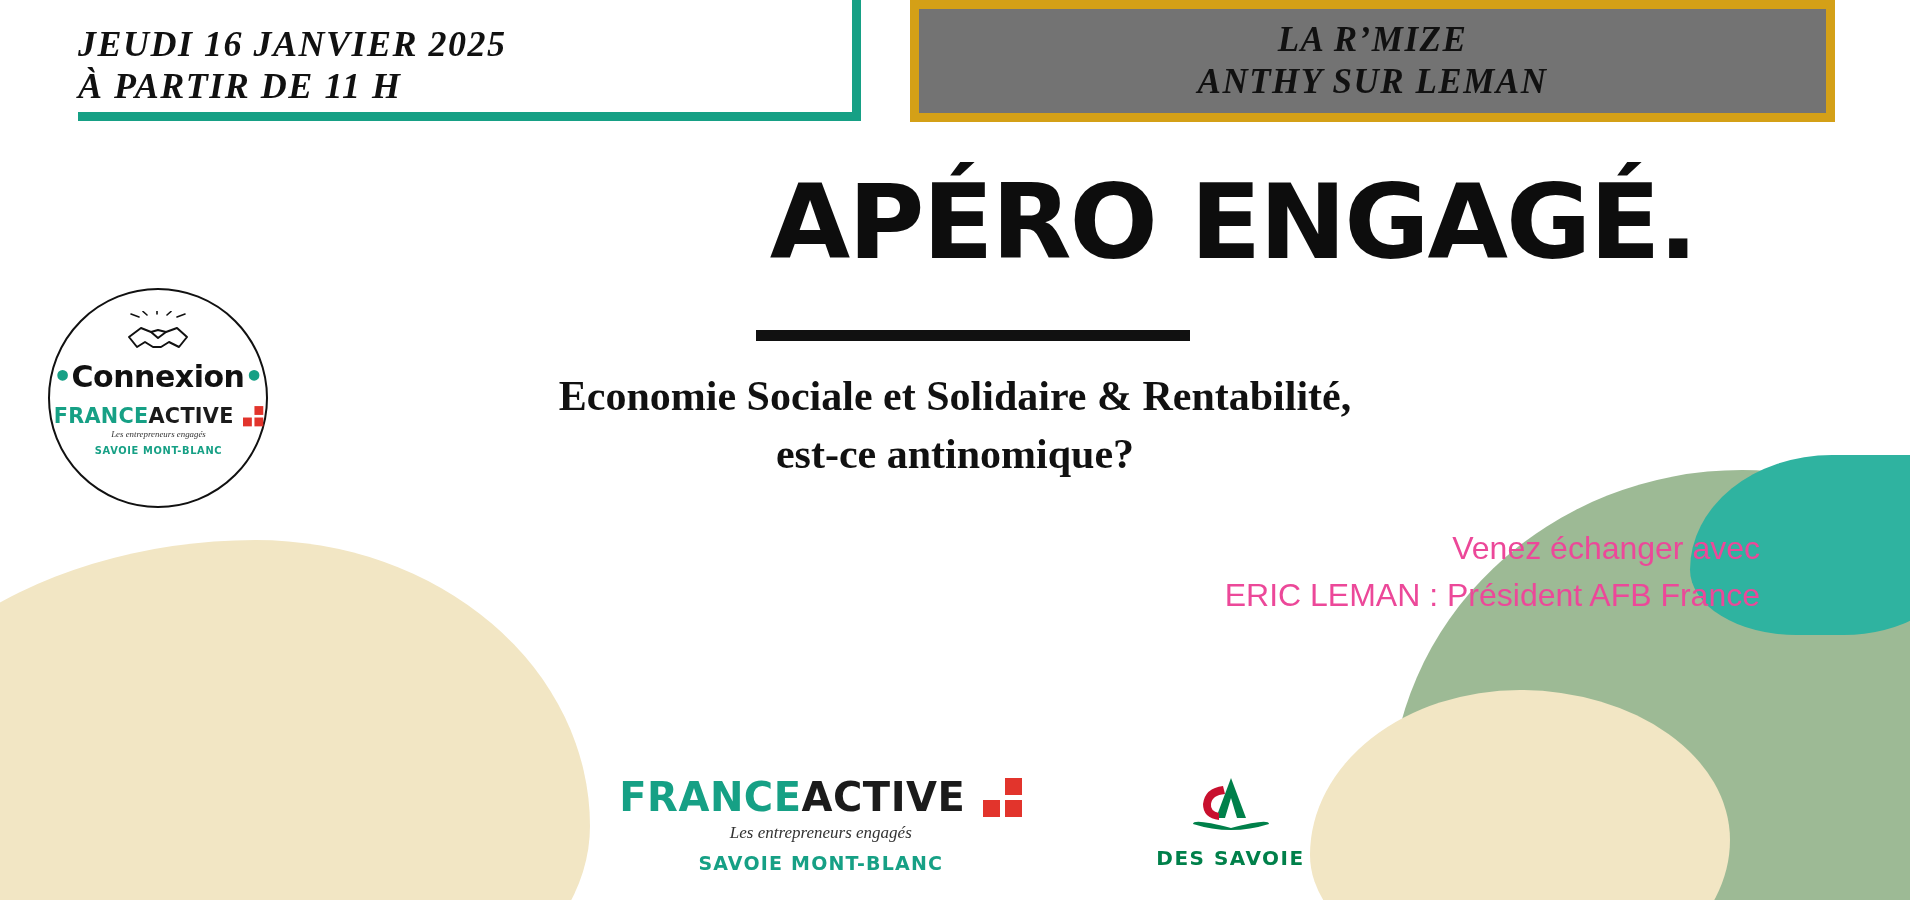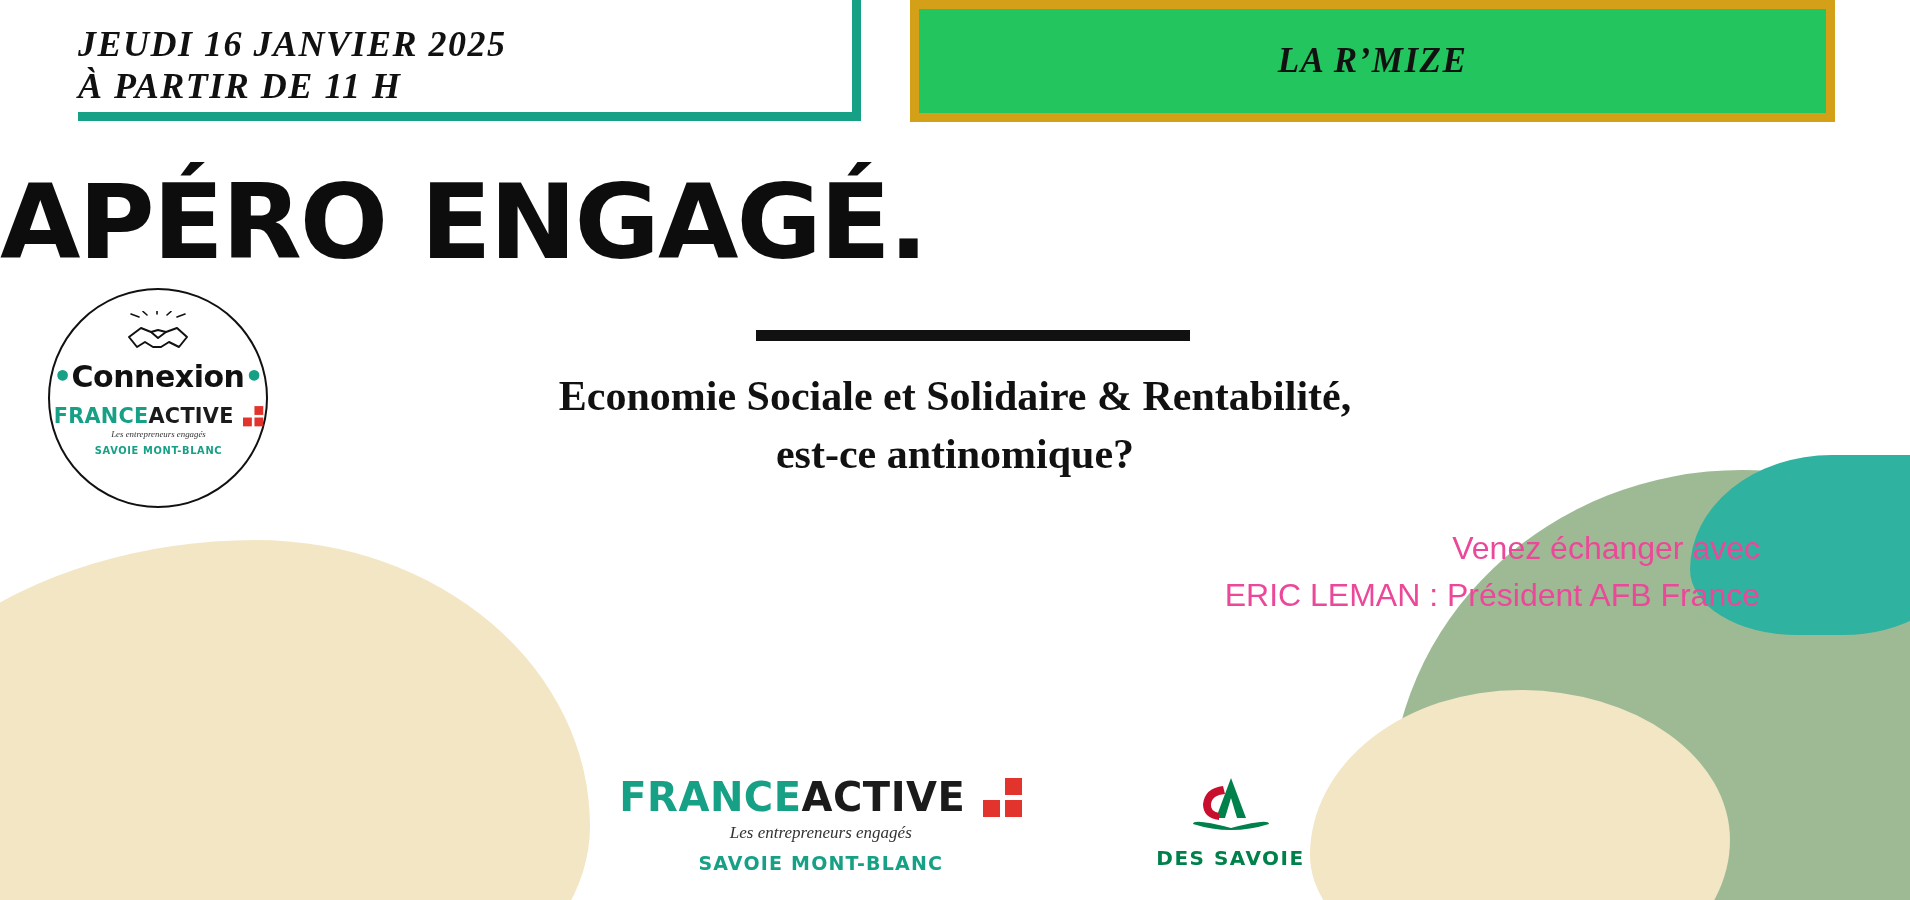--- a/index.html
+++ b/index.html
@@ -96,21 +96,21 @@
     height: 9px;
     background: #16a085;
   }
 
   .place-block {
     position: absolute;
     left: 910px;
     top: 0px;
     width: 925px;
     height: 122px;
-    background: #22c55e;
+    background: #737373;
     border: 9px solid #d4a017;
     box-sizing: border-box;
     display: flex;
     flex-direction: column;
     align-items: center;
     justify-content: center;
   }
   .place-line {
     font-family: "Liberation Serif", serif;
     font-style: italic;
@@ -121,27 +121,28 @@
     color: #111;
     white-space: nowrap;
   }
 
   
   .main-title {
     position: absolute;
     top: 170px;
     left: 0;
     width: 1668px;
-    text-align: left;
+    text-align: right;
     font-family: "DejaVu Sans", sans-serif;
     font-weight: bold;
     font-size: 104px;
     letter-spacing: -2px;
     color: #0d0d0d;
     line-height: 1;
+    padding-left: 28px;
   }
   .title-underline {
     position: absolute;
     top: 330px;
     left: 756px;
     width: 434px;
     height: 11px;
     background: #111;
   }
 
@@ -307,20 +308,21 @@
 <div class="header">
   <div class="date-block">
     <div class="date-line">JEUDI 16 JANVIER 2025</div>
     <div class="date-line">À PARTIR DE 11 H</div>
   </div>
   <div class="date-rule-v"></div>
   <div class="date-rule-h"></div>
 
   <div class="place-block">
     <div class="place-line">LA R’MIZE</div>
+    <div class="place-line">ANTHY SUR LEMAN</div>
   </div>
 </div>
 
 <div class="main-title">APÉRO ENGAGÉ.</div>
 <div class="title-underline"></div>
 
 <div class="subtitle">
   <div>Economie Sociale et Solidaire  &amp; Rentabilité,</div>
   <div>est-ce antinomique?</div>
 </div>

